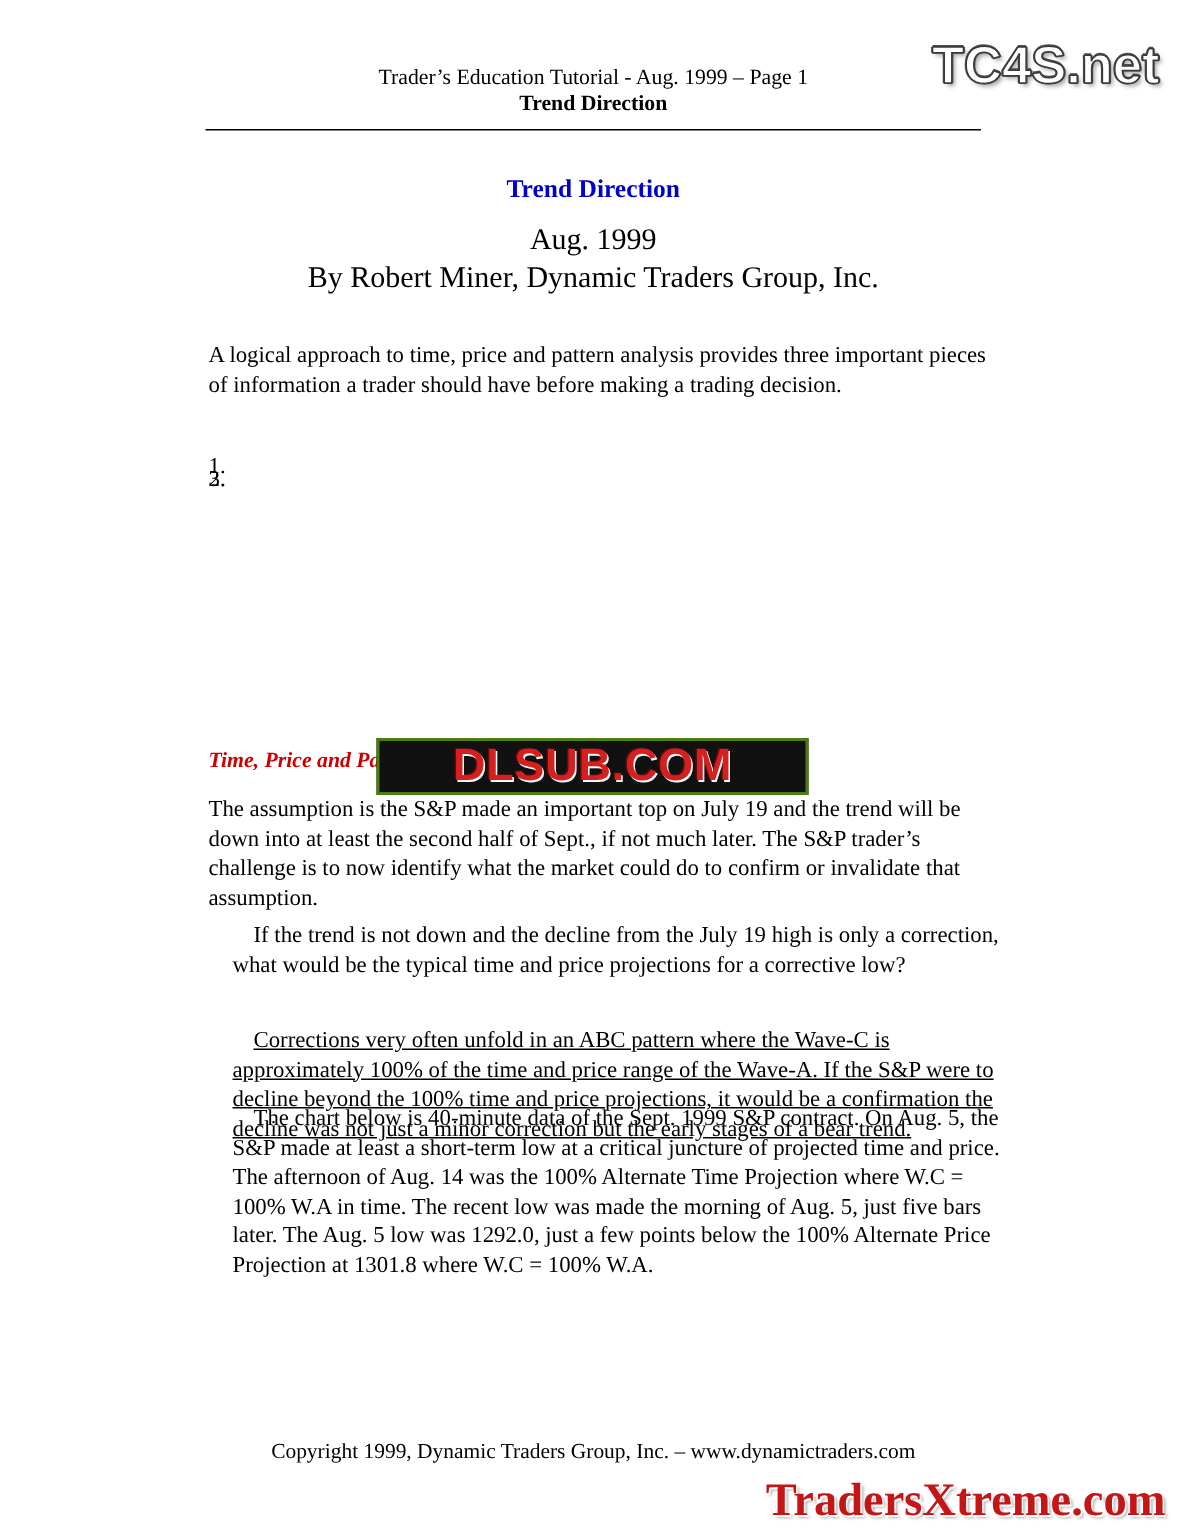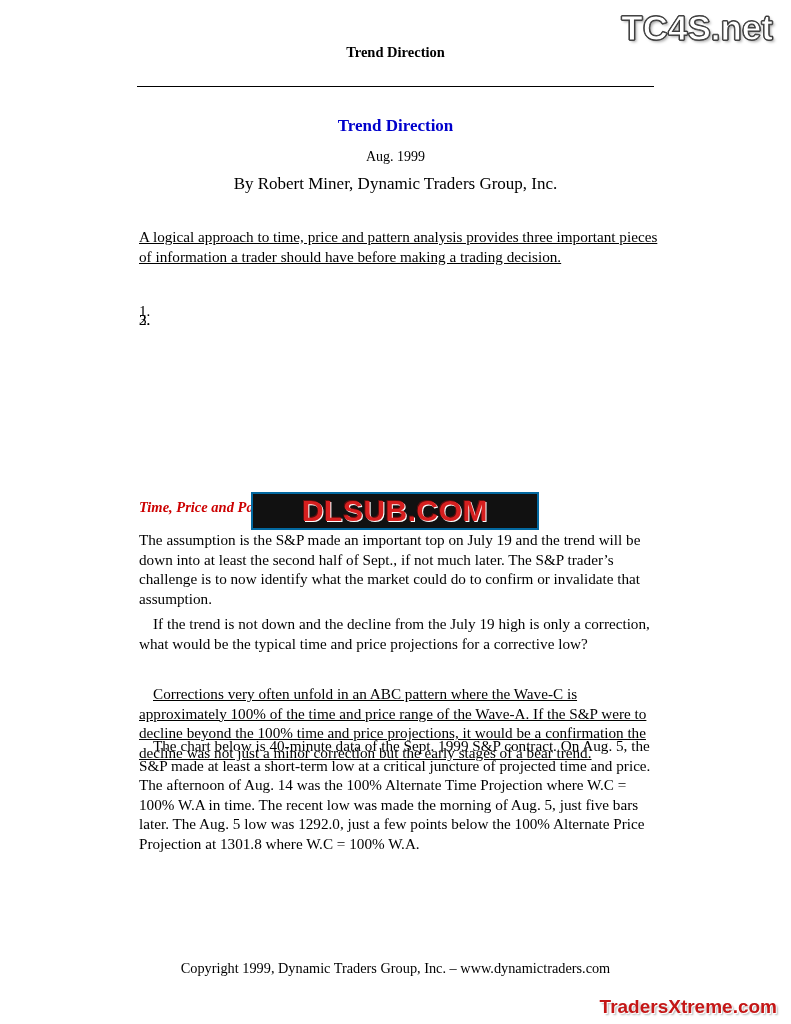--- a/index.html
+++ b/index.html
@@ -21,21 +21,21 @@
     left: 0;
     top: 0;
     width: 791px;
     height: 1024px;
   }
 
   
   .wm-top {
     position: absolute;
     right: 18px;
-    top: 8px;
+    top: 24px;
     font-family: "Liberation Sans", sans-serif;
     font-weight: bold;
     font-size: 35px;
     color: #ffffff;
     -webkit-text-stroke: 1px #3a3a3a;
     text-shadow:
       1px 0 0 #4d4d4d, -1px 0 0 #4d4d4d,
       0 1px 0 #4d4d4d, 0 -1px 0 #4d4d4d,
       2px 2px 3px rgba(0,0,0,0.35);
     letter-spacing: 0px;
@@ -74,41 +74,41 @@
     color: #0000cc;
     font-weight: bold;
     font-size: 17px;
   }
   .doc-date {
     position: absolute;
     left: 137px;
     top: 149px;
     width: 517px;
     text-align: center;
-    font-size: 14px;
+    font-size: 20px;
   }
   .doc-byline {
     position: absolute;
     left: 137px;
     top: 174px;
     width: 517px;
     text-align: center;
-    font-size: 17px;
+    font-size: 20px;
   }
 
   
   .body-block {
     position: absolute;
     left: 139px;
     width: 520px;
     font-size: 15.2px;
     line-height: 19.6px;
     text-align: left;
   }
-  .p-intro { top: 227px; text-decoration: underline; }
+  .p-intro { top: 227px; }
 
   .numlist {
     position: absolute;
     left: 139px;
     top: 301px;
     width: 520px;
     font-size: 15.2px;
     line-height: 19.6px;
   }
   .numlist .li {
@@ -133,31 +133,31 @@
     font-style: italic;
     color: #cc0000;
     font-size: 14.5px;
   }
 
   .p-assumption { top: 530px; }
   .p-trend      { top: 614px; }
   .p-corrections{ top: 684px; text-decoration: underline; }
   .p-chart      { top: 736px; }
 
-  .indent { text-indent: 14px; }
+  .indent { text-indent: 14px; margin-left: 16px; }
 
   
   .wm-center {
     position: absolute;
     left: 251px;
     top: 492px;
     width: 284px;
     height: 34px;
     background: #111111;
-    border: 2px solid #0369a1;
+    border: 2px solid #4d7c0f;
     display: flex;
     align-items: center;
     justify-content: center;
     overflow: hidden;
   }
   .wm-center span {
     font-family: "Liberation Sans", sans-serif;
     font-weight: bold;
     font-size: 30px;
     letter-spacing: 0.5px;
@@ -172,36 +172,37 @@
     left: 137px;
     top: 960px;
     width: 517px;
     text-align: center;
     font-size: 14.3px;
   }
   .wm-bottom {
     position: absolute;
     right: 14px;
     bottom: 6px;
-    font-family: Liberation Sans, sans-serif;
-    font-weight: bold;
-    font-size: 19px;
+    font-family: Liberation Serif, serif;
+    font-weight: bold;
+    font-size: 31px;
     color: #c41616;
     text-shadow: 1px 1px 0 #ffffff, 2px 2px 2px rgba(0,0,0,0.3);
     white-space: nowrap;
   }
 </style>
 </head>
 <body>
 
 <div class="page">
 
   <div class="wm-top">TC4S.net</div>
 
   <div class="runhead">
+    <div class="line1">Trader’s Education Tutorial - Aug. 1999 – Page 1</div>
     <div class="line2">Trend Direction</div>
   </div>
   <div class="rule"></div>
 
   <div class="doc-title">Trend Direction</div>
   <div class="doc-date">Aug. 1999</div>
   <div class="doc-byline">By Robert Miner, Dynamic Traders Group, Inc.</div>
 
   <div class="body-block p-intro">A logical approach to time, price and pattern analysis provides three important pieces of information a trader should have before making a trading decision.</div>
 

